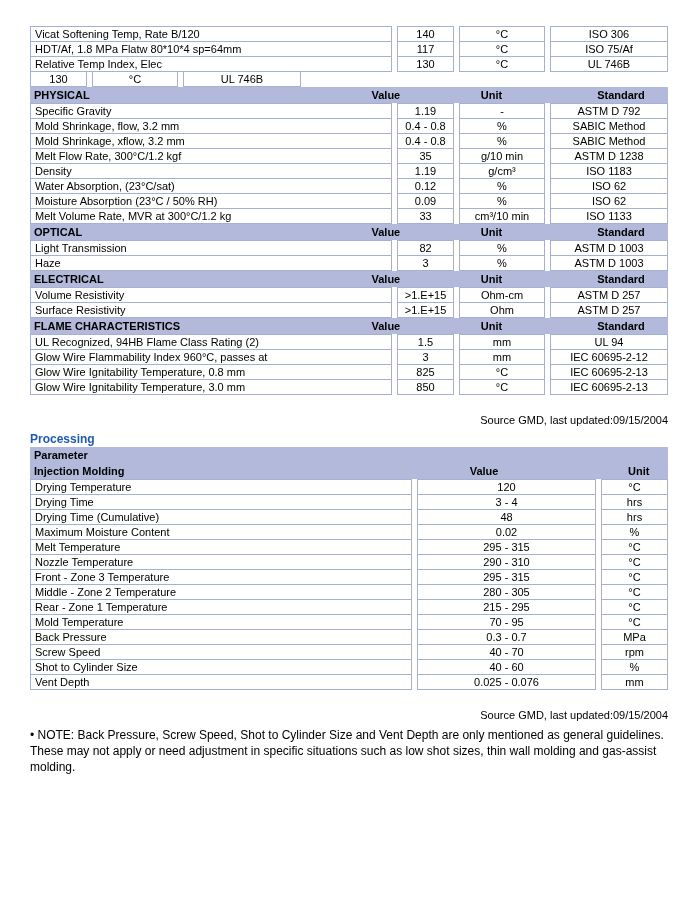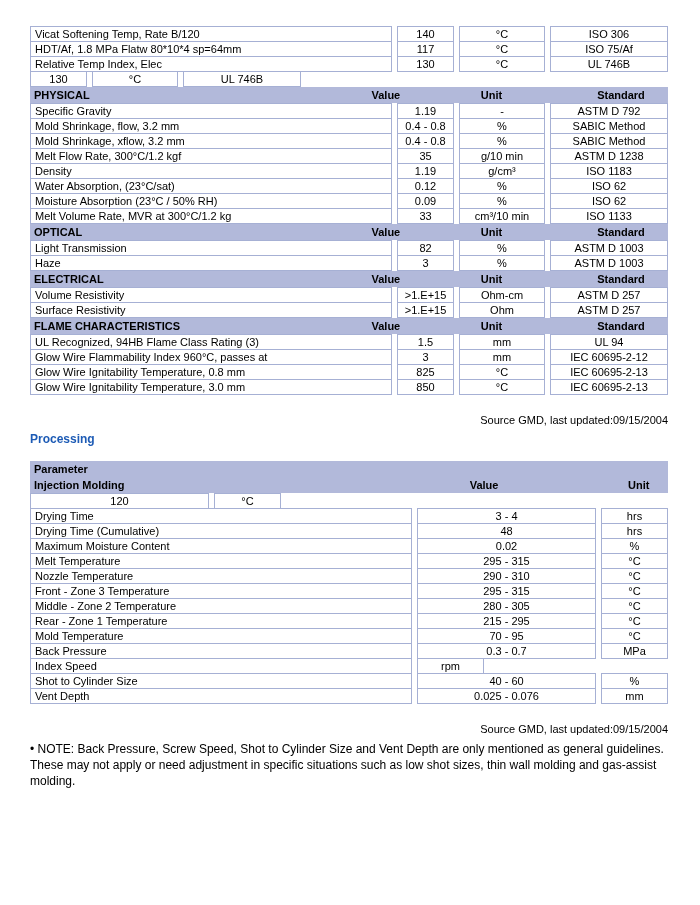--- a/index.html
+++ b/index.html
@@ -64,21 +64,21 @@
     line-height: 13px;
     margin-top: 19px;
   }
   .section-heading {
     color: var(--heading-blue);
     font-weight: bold;
     font-size: 12px;
     margin-top: 5px;
     line-height: 15px;
   }
-  .ptable.second { margin-top: 14px; }
+  .ptable.second { }
   .note {
     width: 645px;
     font-size: 12px;
     line-height: 16px;
     margin-top: 5px;
     color: var(--text);
   }
 </style>
 </head>
 <body>
@@ -200,21 +200,21 @@
           <div class="cell p-c2 ctr">Ohm</div>
           <div class="cell p-c3 ctr">ASTM D 257</div>
         </div>
         <div class="trow thead">
           <div class="cell p-c0">FLAME CHARACTERISTICS</div>
           <div class="cell p-c1 ctr">Value</div>
           <div class="cell p-c2 ctr">Unit</div>
           <div class="cell p-c3 ctr">Standard</div>
         </div>
         <div class="trow">
-          <div class="cell p-c0">UL Recognized, 94HB Flame Class Rating (3)</div>
+          <div class="cell p-c0">UL Recognized, 94HB Flame Class Rating (2)</div>
           <div class="cell p-c1 ctr">1.5</div>
           <div class="cell p-c2 ctr">mm</div>
           <div class="cell p-c3 ctr">UL 94</div>
         </div>
         <div class="trow">
           <div class="cell p-c0">Glow Wire Flammability Index 960°C, passes at</div>
           <div class="cell p-c1 ctr">3</div>
           <div class="cell p-c2 ctr">mm</div>
           <div class="cell p-c3 ctr">IEC 60695-2-12</div>
         </div>
@@ -239,20 +239,21 @@
     <div class="ptable second">
         <div class="trow thead">
           <div class="cell m-full">Parameter</div>
         </div>
         <div class="trow thead">
           <div class="cell m-c0">Injection Molding</div>
           <div class="cell m-c1 ctr">Value</div>
           <div class="cell m-c2 ctr">Unit</div>
         </div>
         <div class="trow">
+          <div class="cell m-c0">Drying Temperature</div>
           <div class="cell m-c1 ctr">120</div>
           <div class="cell m-c2 ctr">°C</div>
         </div>
         <div class="trow">
           <div class="cell m-c0">Drying Time</div>
           <div class="cell m-c1 ctr">3 - 4</div>
           <div class="cell m-c2 ctr">hrs</div>
         </div>
         <div class="trow">
           <div class="cell m-c0">Drying Time (Cumulative)</div>
@@ -293,21 +294,22 @@
           <div class="cell m-c0">Mold Temperature</div>
           <div class="cell m-c1 ctr">70 - 95</div>
           <div class="cell m-c2 ctr">°C</div>
         </div>
         <div class="trow">
           <div class="cell m-c0">Back Pressure</div>
           <div class="cell m-c1 ctr">0.3 - 0.7</div>
           <div class="cell m-c2 ctr">MPa</div>
         </div>
         <div class="trow">
-          <div class="cell m-c0">Index Speed</div>
+          <div class="cell m-c0">Screw Speed</div>
+          <div class="cell m-c1 ctr">40 - 70</div>
           <div class="cell m-c2 ctr">rpm</div>
         </div>
         <div class="trow">
           <div class="cell m-c0">Shot to Cylinder Size</div>
           <div class="cell m-c1 ctr">40 - 60</div>
           <div class="cell m-c2 ctr">%</div>
         </div>
         <div class="trow">
           <div class="cell m-c0">Vent Depth</div>
           <div class="cell m-c1 ctr">0.025 - 0.076</div>

